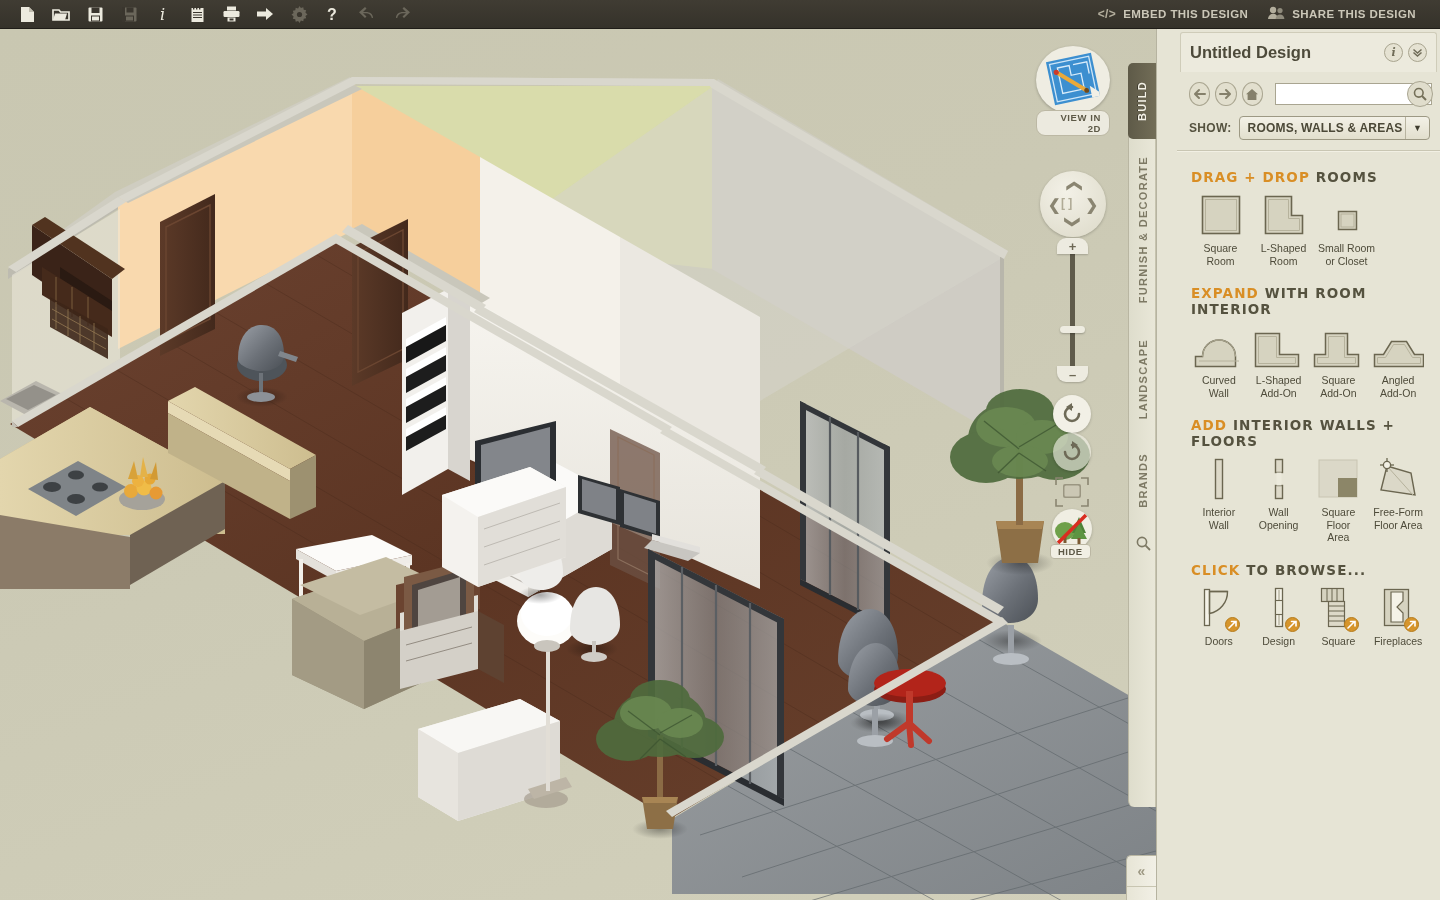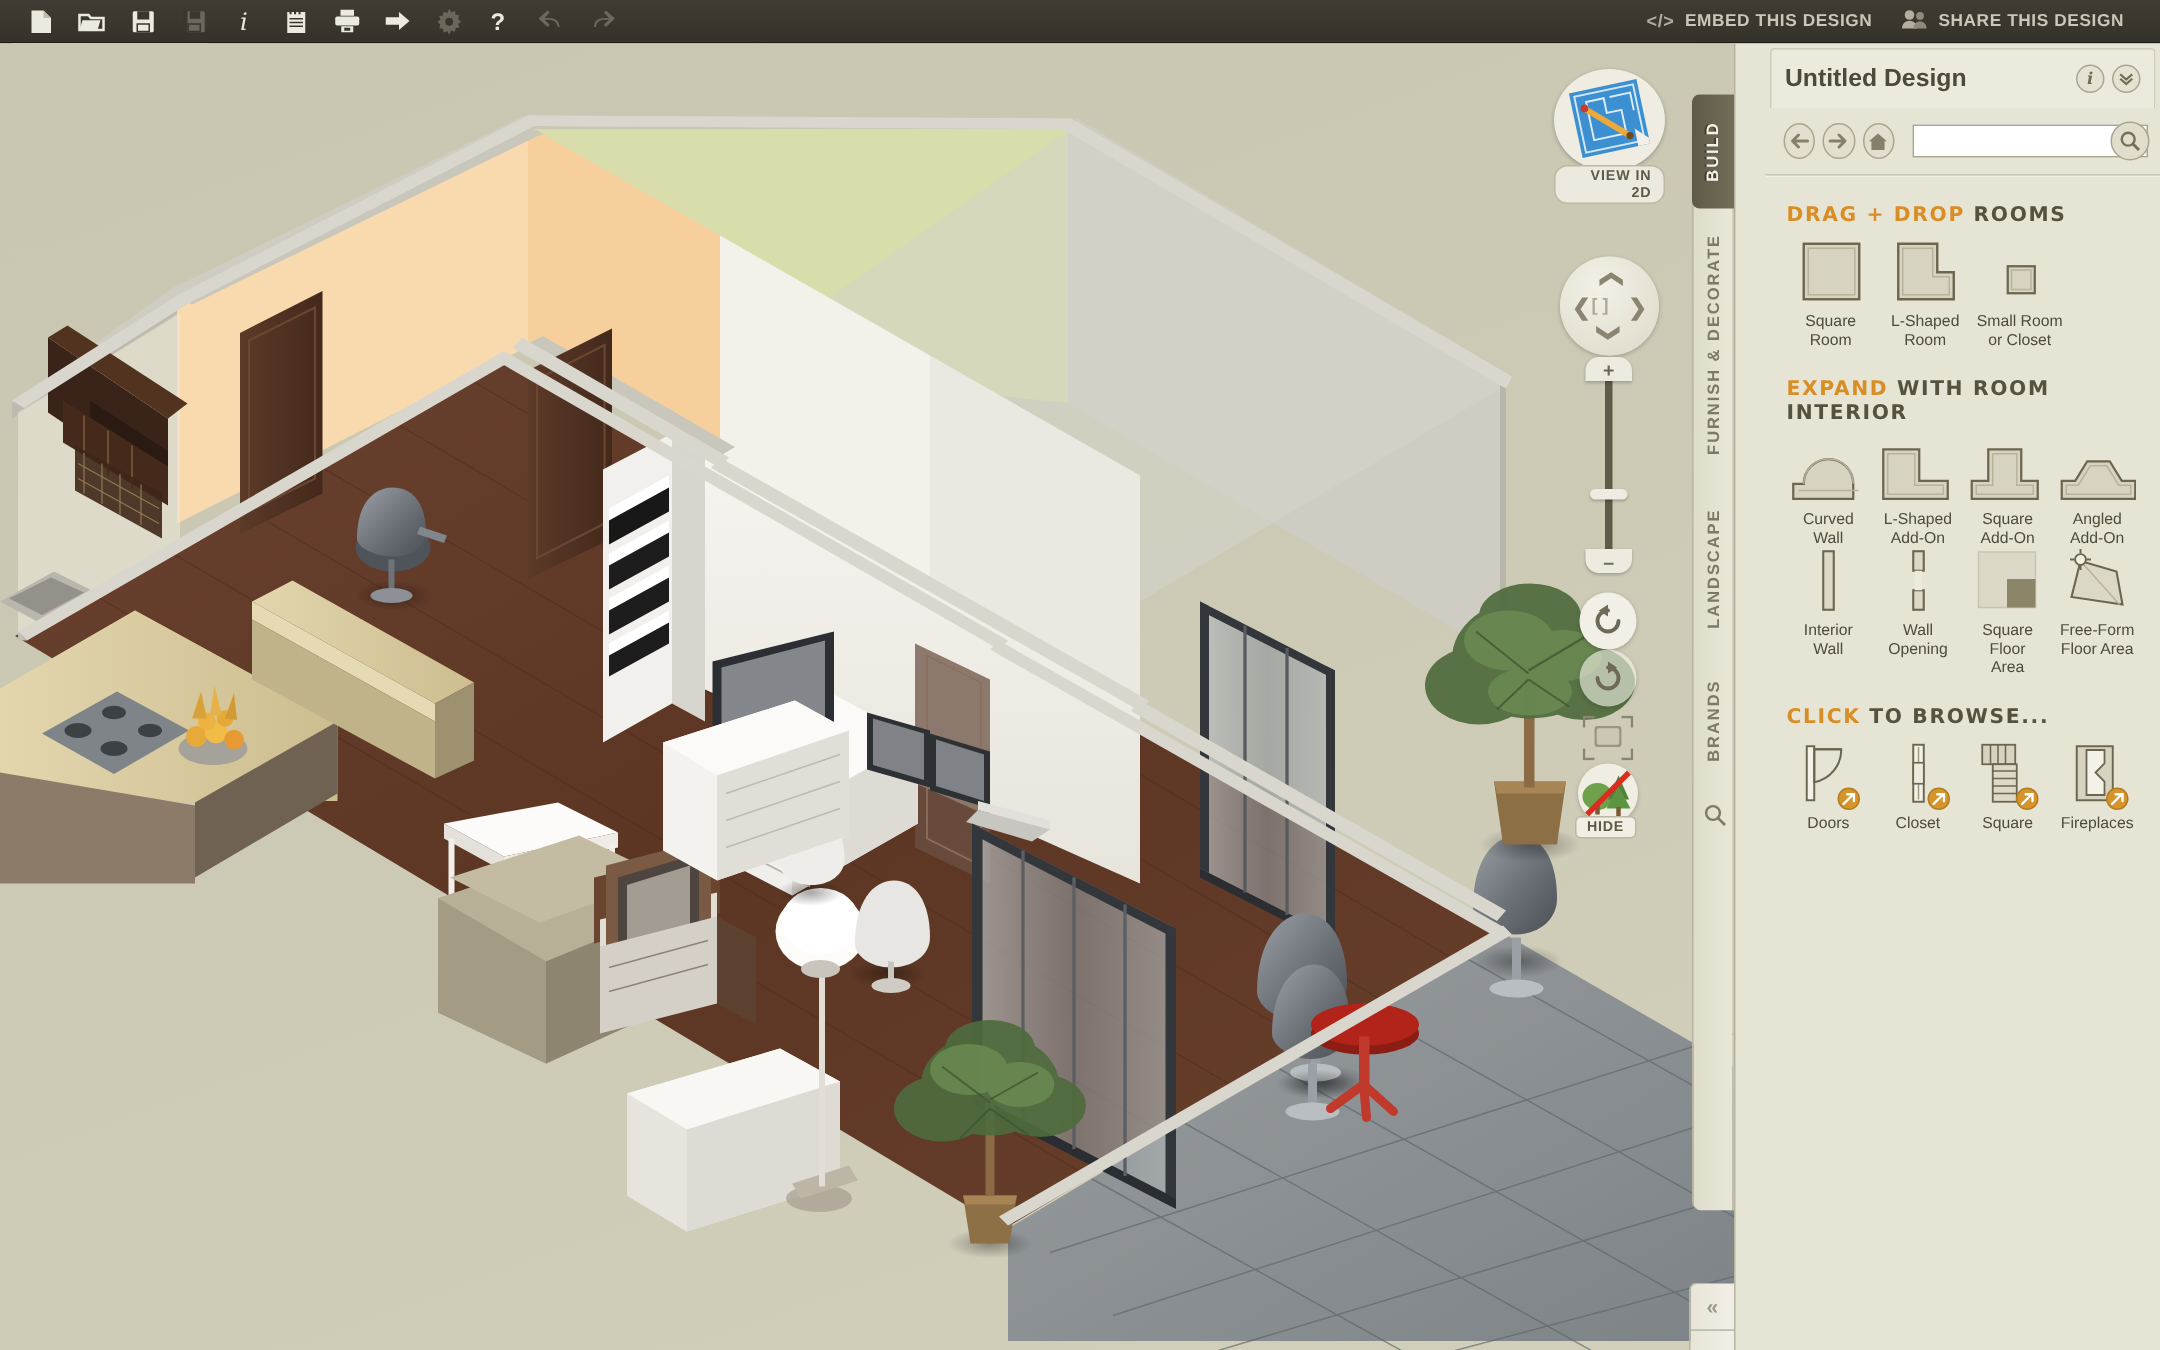--- a/index.html
+++ b/index.html
@@ -879,20 +879,27 @@
         <input class="search-input" type="text" value="" placeholder="" style="">
         <div class="search-btn">
           <svg width="14" height="14" viewBox="0 0 14 14">
               <circle cx="5.8" cy="5.8" r="4.3" fill="none" stroke="#757059" stroke-width="1.6"></circle>
               <line x1="9" y1="9" x2="13" y2="13" stroke="#757059" stroke-width="2"></line>
             </svg>
         </div>
       </div>
     </div>
 
+    <div class="show-row">
+      <div class="show-label">SHOW:</div>
+      <div class="select-box">
+        <span class="select-text">ROOMS, WALLS &amp; AREAS</span>
+        <span class="select-arrow">▼</span>
+      </div>
+    </div>
 
     <div class="panel-body">
 
       <div class="sec-title">
         <em>DRAG + DROP</em>
         <span>ROOMS</span>
       </div>
       <div class="item-row">
         <div class="item">
           <div class="item-art">
@@ -967,20 +974,24 @@
             <svg width="52" height="40" viewBox="0 0 52 40">
                 <path d="M2.5 37.5v-12h9l8-13h15l8 13h9v12z" fill="#d6d3c0" stroke="#6b6650" stroke-width="1.5"></path>
                 <path d="M5.5 34.5v-6h8l8-13h11l8 13h8v6z" fill="none" stroke="#b6b29c" stroke-width="1"></path>
               </svg>
           </div>
           <div class="item-label" style="white-space:pre-line;">Angled
 Add-On</div>
         </div>
       </div>
 
+      <div class="sec-title">
+        <em>ADD</em>
+        <span>INTERIOR WALLS + FLOORS</span>
+      </div>
       <div class="item-row">
         <div class="item">
           <div class="item-art">
             <svg width="46" height="44" viewBox="0 0 46 44">
                 <rect x="19.5" y="2.5" width="7" height="39" fill="#ddd9c8" stroke="#6b6650" stroke-width="1.4"></rect>
               </svg>
           </div>
           <div class="item-label" style="white-space:pre-line;">Interior
 Wall</div>
         </div>
@@ -1050,21 +1061,21 @@
                 <rect x="19.5" y="2.5" width="7" height="38" fill="#f4f2e7" stroke="#6b6650" stroke-width="1.3"></rect>
                 <line x1="23" y1="4" x2="23" y2="39" stroke="#9e9a84" stroke-width="1"></line>
                 <rect x="19.5" y="14.5" width="7" height="14" fill="#eceadc" stroke="#6b6650" stroke-width="1.1"></rect>
               </svg>
             <div class="badge">
               <svg width="9" height="9" viewBox="0 0 9 9">
                   <path d="M1 8L7.5 1.5M3.5 1.5h4.5v4.5" fill="none" stroke="#fff" stroke-width="1.6" stroke-linecap="round"></path>
                 </svg>
             </div>
           </div>
-          <div class="item-label">Closet</div>
+          <div class="item-label">Design</div>
         </div>
         <div class="item">
           <div class="item-art">
             <svg width="46" height="44" viewBox="0 0 46 44">
               <rect x="6.5" y="2.5" width="22" height="13" fill="#d6d3c0" stroke="#6b6650" stroke-width="1.2"></rect>
               <g stroke="#6b6650" stroke-width="1">
                   <line x1="12" y1="2.5" x2="12" y2="15.5"></line>
                   <line x1="17" y1="2.5" x2="17" y2="15.5"></line>
                   <line x1="22" y1="2.5" x2="22" y2="15.5"></line>
                 </g>

